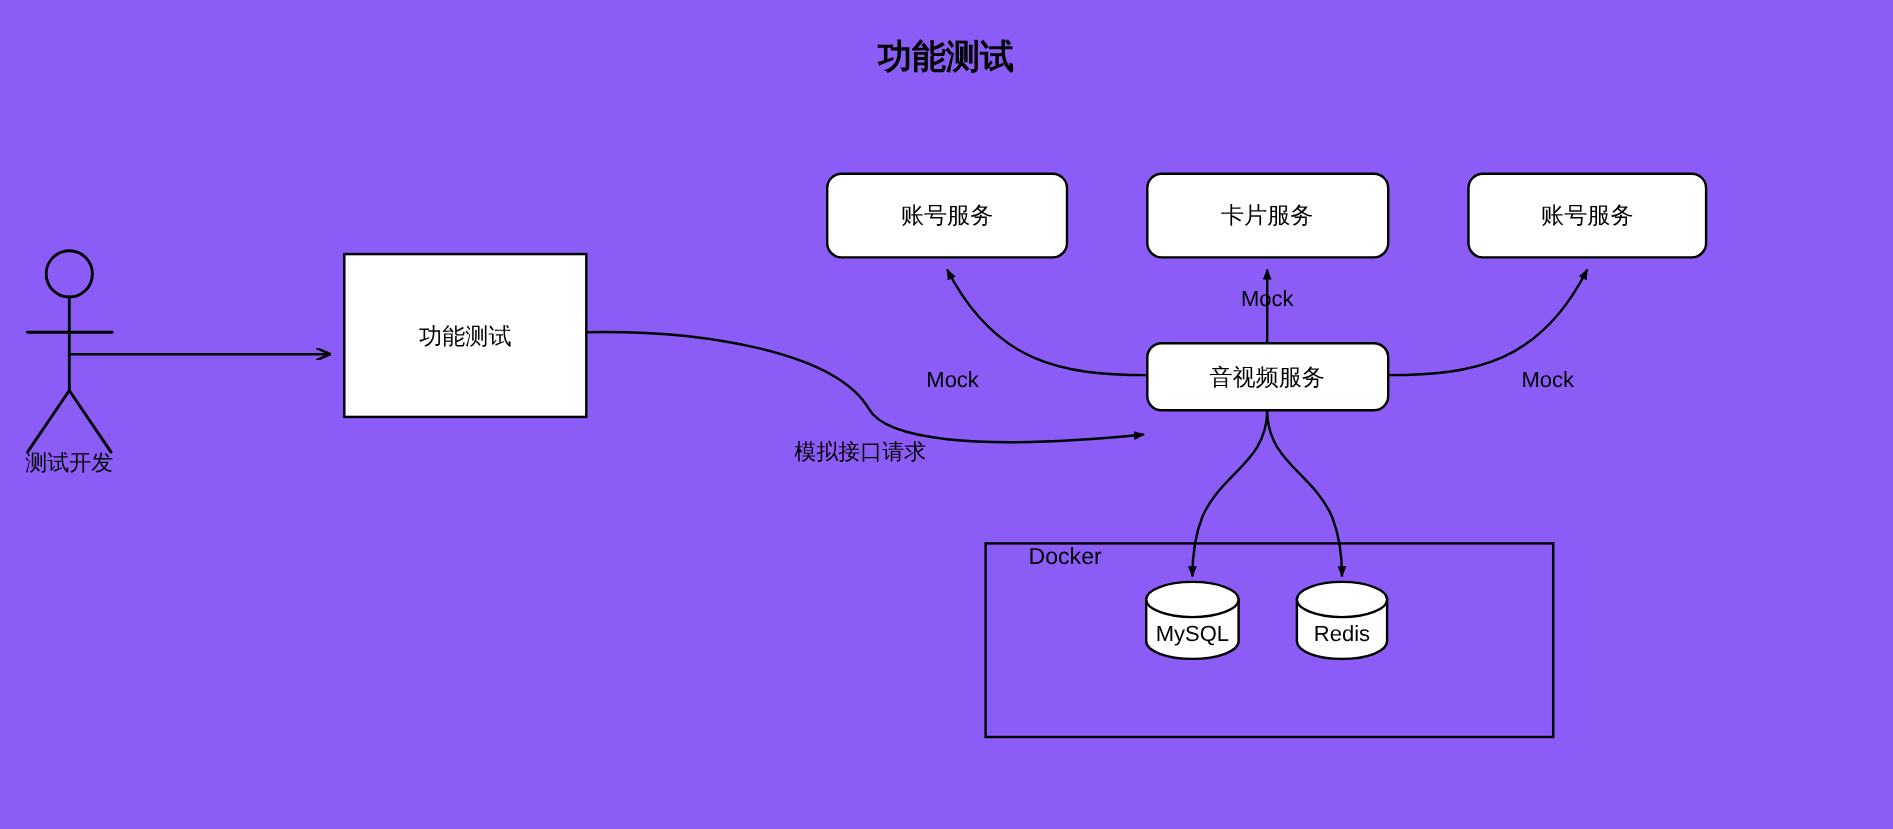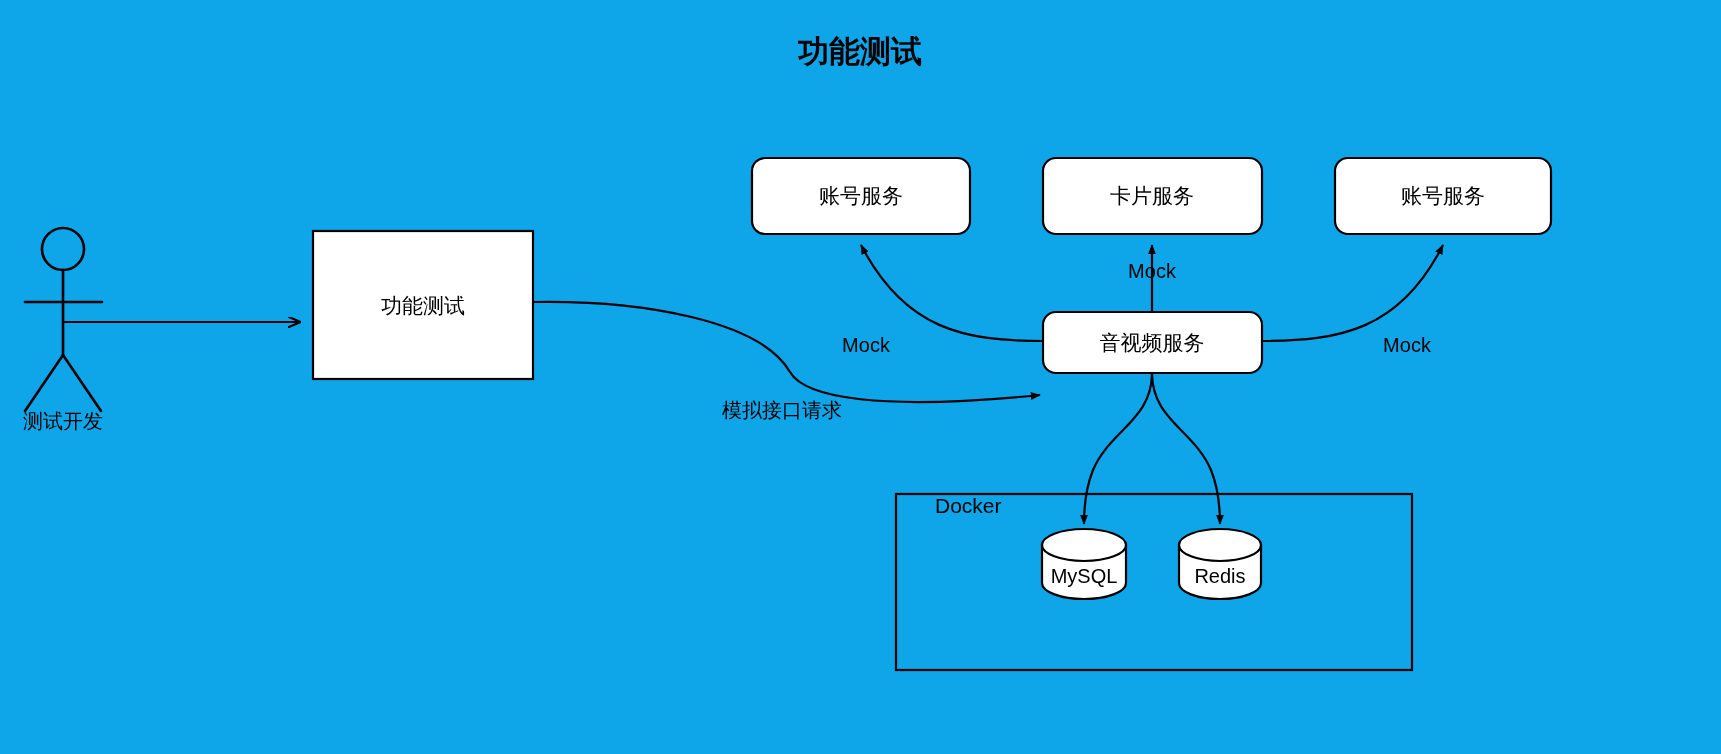--- a/index.html
+++ b/index.html
@@ -7,21 +7,21 @@
     padding: 0;
     background: #ffffff;
   }
   body {
     font-family: "Liberation Sans", "DejaVu Sans", sans-serif;
   }
   #canvas {
     position: relative;
     width: 1721px;
     height: 754px;
-    background: #0ea5e9;
+    background: #8b5cf6;
     overflow: hidden;
   }
   #diagram-svg {
     position: absolute;
     left: 0;
     top: 0;
     width: 1721px;
     height: 754px;
   }
   .dg-title {

